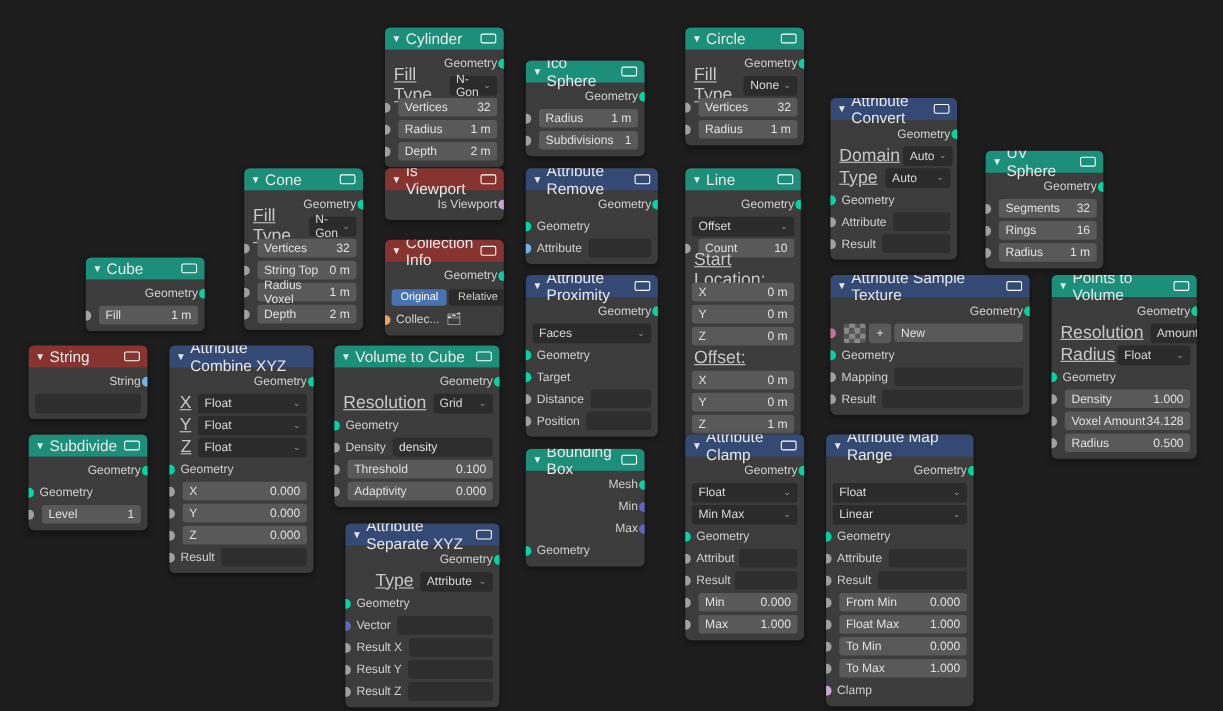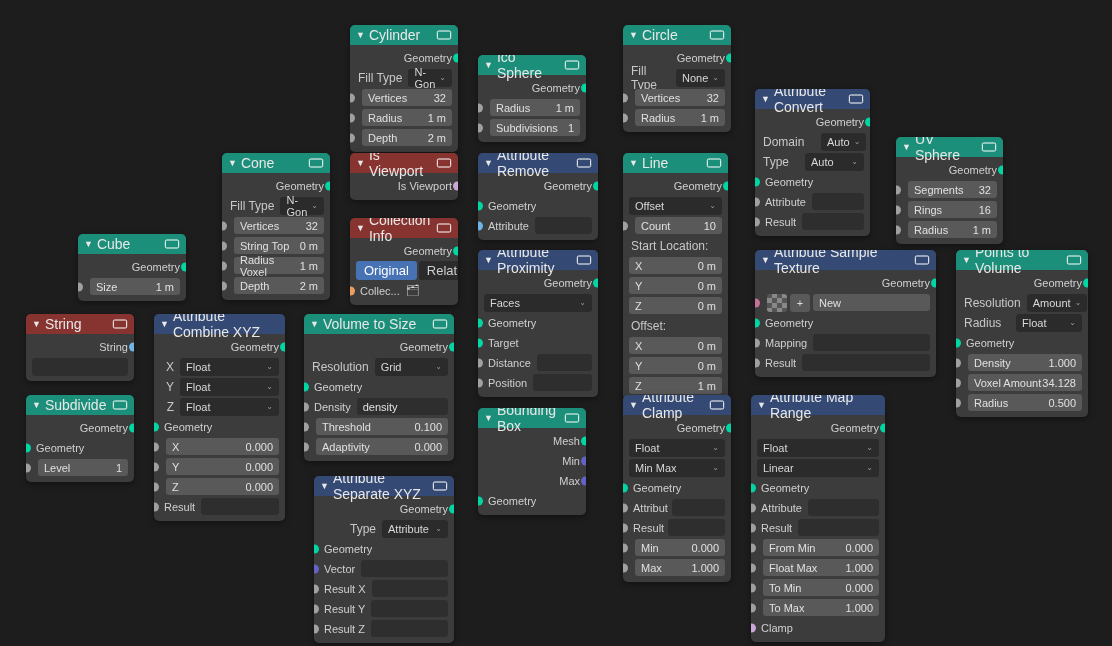--- a/index.html
+++ b/index.html
@@ -28,23 +28,23 @@
 .s-tex{background:#c76e9a;}
 .field{display:flex;align-items:center;background:#595959;border-radius:3px;height:17px;padding:0 6px;font-size:11px;color:#e0e0e0;}
 .field.lpad{margin-left:6px;}
 .field .fl{flex:1;}
 .field .fr{text-align:center;}
 .field.dark{background:#2e2e2e;}
 .label-only{color:#d0d0d0;padding-left:4px;}
 .select{display:flex;align-items:center;background:#2b2b2b;border-radius:3px;height:18px;padding:0 6px;color:#d8d8d8;gap:4px;justify-content:space-between;}
 .select .chev{font-size:8px;color:#999;}
 .btngrp{display:flex;gap:2px;}
-.btn{background:#2b2b2b;color:#d0d0d0;padding:2px 8px;border-radius:3px;font-size:13px;}
+.btn{background:#2b2b2b;color:#d0d0d0;padding:2px 8px;border-radius:3px;font-size:10px;}
 .btn.active{background:#4772b3;color:#fff;}
-.sublabel{color:#c8c8c8;font-size:12px;padding:0 2px;}
+.sublabel{color:#c8c8c8;font-size:16px;padding:0 2px;text-decoration:underline;}
 .texbox{width:20px;height:18px;background:repeating-conic-gradient(#888 0% 25%,#555 0% 50%) 50%/10px 10px;border-radius:3px;margin-right:3px;}
 .plus{width:20px;height:18px;background:#595959;border-radius:3px;display:flex;align-items:center;justify-content:center;color:#ddd;margin-right:3px;}
 </style>
 </head>
 <body>
 
 <div class="node" style="left:78px;top:234px;width:108px;">
  <div class="node-header h-teal">
       <span class="tri">▼</span>
       <span class="title">Cube</span>
@@ -53,21 +53,21 @@
       </svg>
     </div>
  <div class="node-body">
   <div class="row right">
         <span class="row-label">Geometry</span>
         <span class="socket out s-geom"></span>
       </div>
   <div class="row">
         <span class="socket in s-num"></span>
         <div class="field lpad" style="flex:1">
-          <span class="fl">Size</span>
+          <span class="fl">Fill</span>
           <span class="fr">1 m</span>
         </div>
       </div>
  </div>
 </div>
 
 <div class="node" style="left:222px;top:153px;width:108px;">
  <div class="node-header h-teal">
       <span class="tri">▼</span>
       <span class="title">Cone</span>
@@ -415,21 +415,21 @@
         <span class="socket in s-num"></span>
         <span class="label-only">Result</span>
         <div class="field dark" style="flex:1;margin-left:6px"></div>
       </div>
  </div>
 </div>
 
 <div class="node" style="left:304px;top:314px;width:150px;">
  <div class="node-header h-teal">
       <span class="tri">▼</span>
-      <span class="title">Volume to Size</span>
+      <span class="title">Volume to Cube</span>
       <svg viewBox="0 0 24 16">
         <rect x="2" y="2" width="20" height="12" fill="none" stroke="#fff" stroke-width="1.5" rx="2"></rect>
       </svg>
     </div>
  <div class="node-body">
   <div class="row right">
         <span class="row-label">Geometry</span>
         <span class="socket out s-geom"></span>
       </div>
   <div class="row" style="gap:4px">

